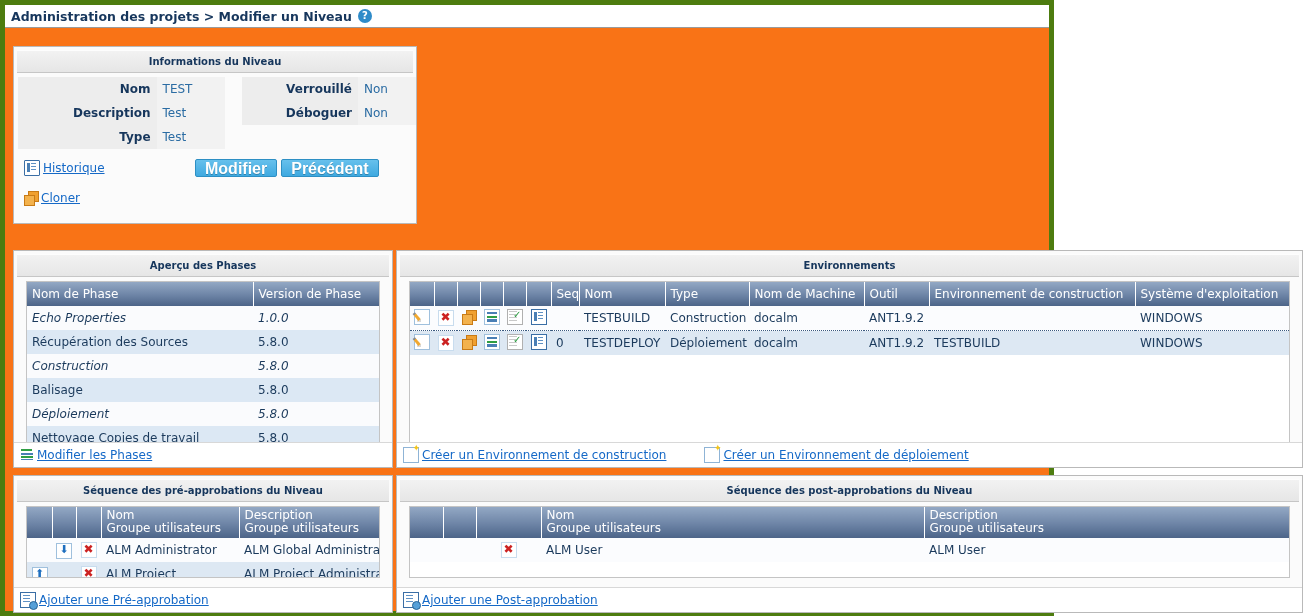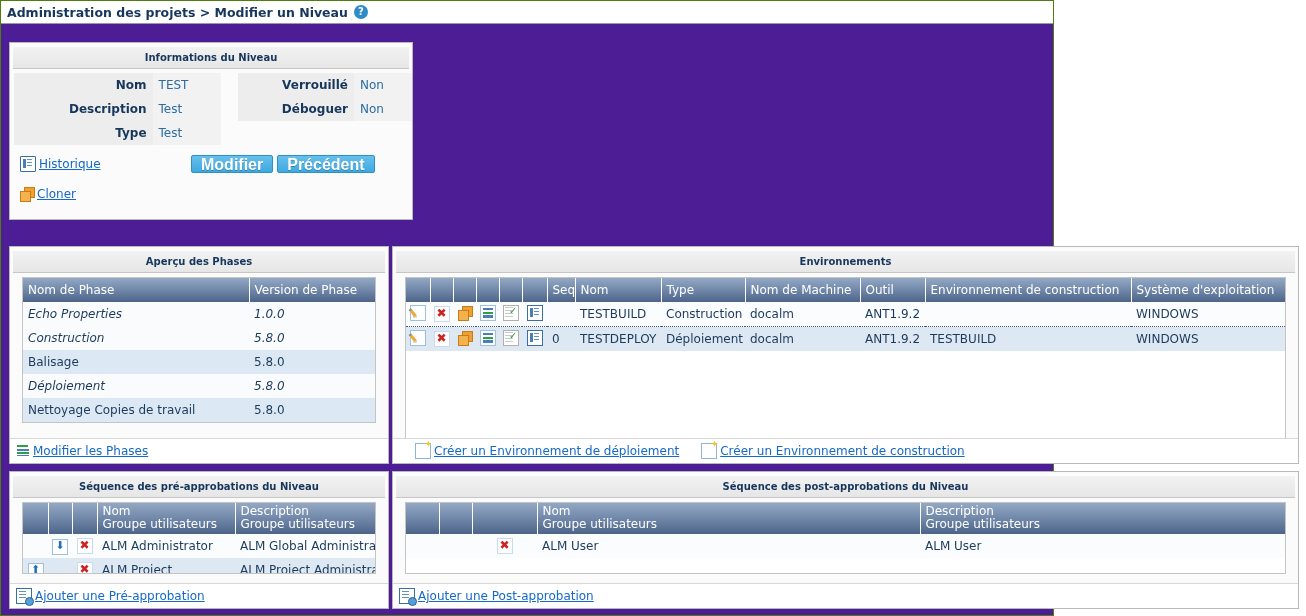--- a/index.html
+++ b/index.html
@@ -4,21 +4,21 @@
 <style>
   html,body{margin:0;padding:0;}
   body{
     width:1306px;height:616px;
     background:#ffffff;
     font-family:"DejaVu Sans","Liberation Sans",sans-serif;
     font-size:12px;
     color:#1f3864;
     overflow:hidden;
   }
-  .page{position:relative;width:1054px;height:616px;box-sizing:border-box;border:1px solid #4d7c0f;background:#4c1d95;}
+  .page{position:relative;width:1054px;height:616px;box-sizing:border-box;border:5px solid #4d7c0f;background:#f97316;}
 
   
   .crumb{
     height:22px;display:flex;align-items:center;gap:6px;
     padding:0 0 0 6px;
     font-weight:bold;font-size:12.5px;color:#16365c;
     border-bottom:1px solid #9a9a9a;
     background:#fff;
   }
   .help-icon{display:inline-flex;width:14px;height:14px;border-radius:50%;
@@ -203,20 +203,24 @@
           <tr>
             <th>Nom de Phase</th>
             <th>Version de Phase</th>
           </tr>
         </thead>
         <tbody>
           <tr class="odd">
             <td>Echo Properties</td>
             <td>1.0.0</td>
           </tr>
+          <tr class="even">
+            <td>Récupération des Sources</td>
+            <td>5.8.0</td>
+          </tr>
           <tr class="odd">
             <td>Construction</td>
             <td>5.8.0</td>
           </tr>
           <tr class="even">
             <td>Balisage</td>
             <td>5.8.0</td>
           </tr>
           <tr class="odd">
             <td>Déploiement</td>
@@ -301,27 +305,27 @@
             <td>Déploiement</td>
             <td>docalm</td>
             <td>ANT1.9.2</td>
             <td>TESTBUILD</td>
             <td>WINDOWS</td>
           </tr>
         </tbody>
       </table>
     </div>
     <div class="foot-links">
+      <div class="lnkrow">
+        <span class="ic ic-newdoc"></span>
+        <span class="lnk">Créer un Environnement de construction</span>
+      </div>
       <div class="lnkrow" style="margin-left:16px;">
         <span class="ic ic-newdoc"></span>
         <span class="lnk">Créer un Environnement de déploiement</span>
-      </div>
-      <div class="lnkrow">
-        <span class="ic ic-newdoc"></span>
-        <span class="lnk">Créer un Environnement de construction</span>
       </div>
     </div>
   </div>
 
   <div class="panel" style="left:8px;top:470px;width:380px;height:138px;">
     <div class="panel-title">Séquence des pré-approbations du Niveau</div>
     <div class="grid-wrap" style="margin-top:4px;height:70px;">
       <table class="grid">
         <colgroup>
             <col style="width:25px">

